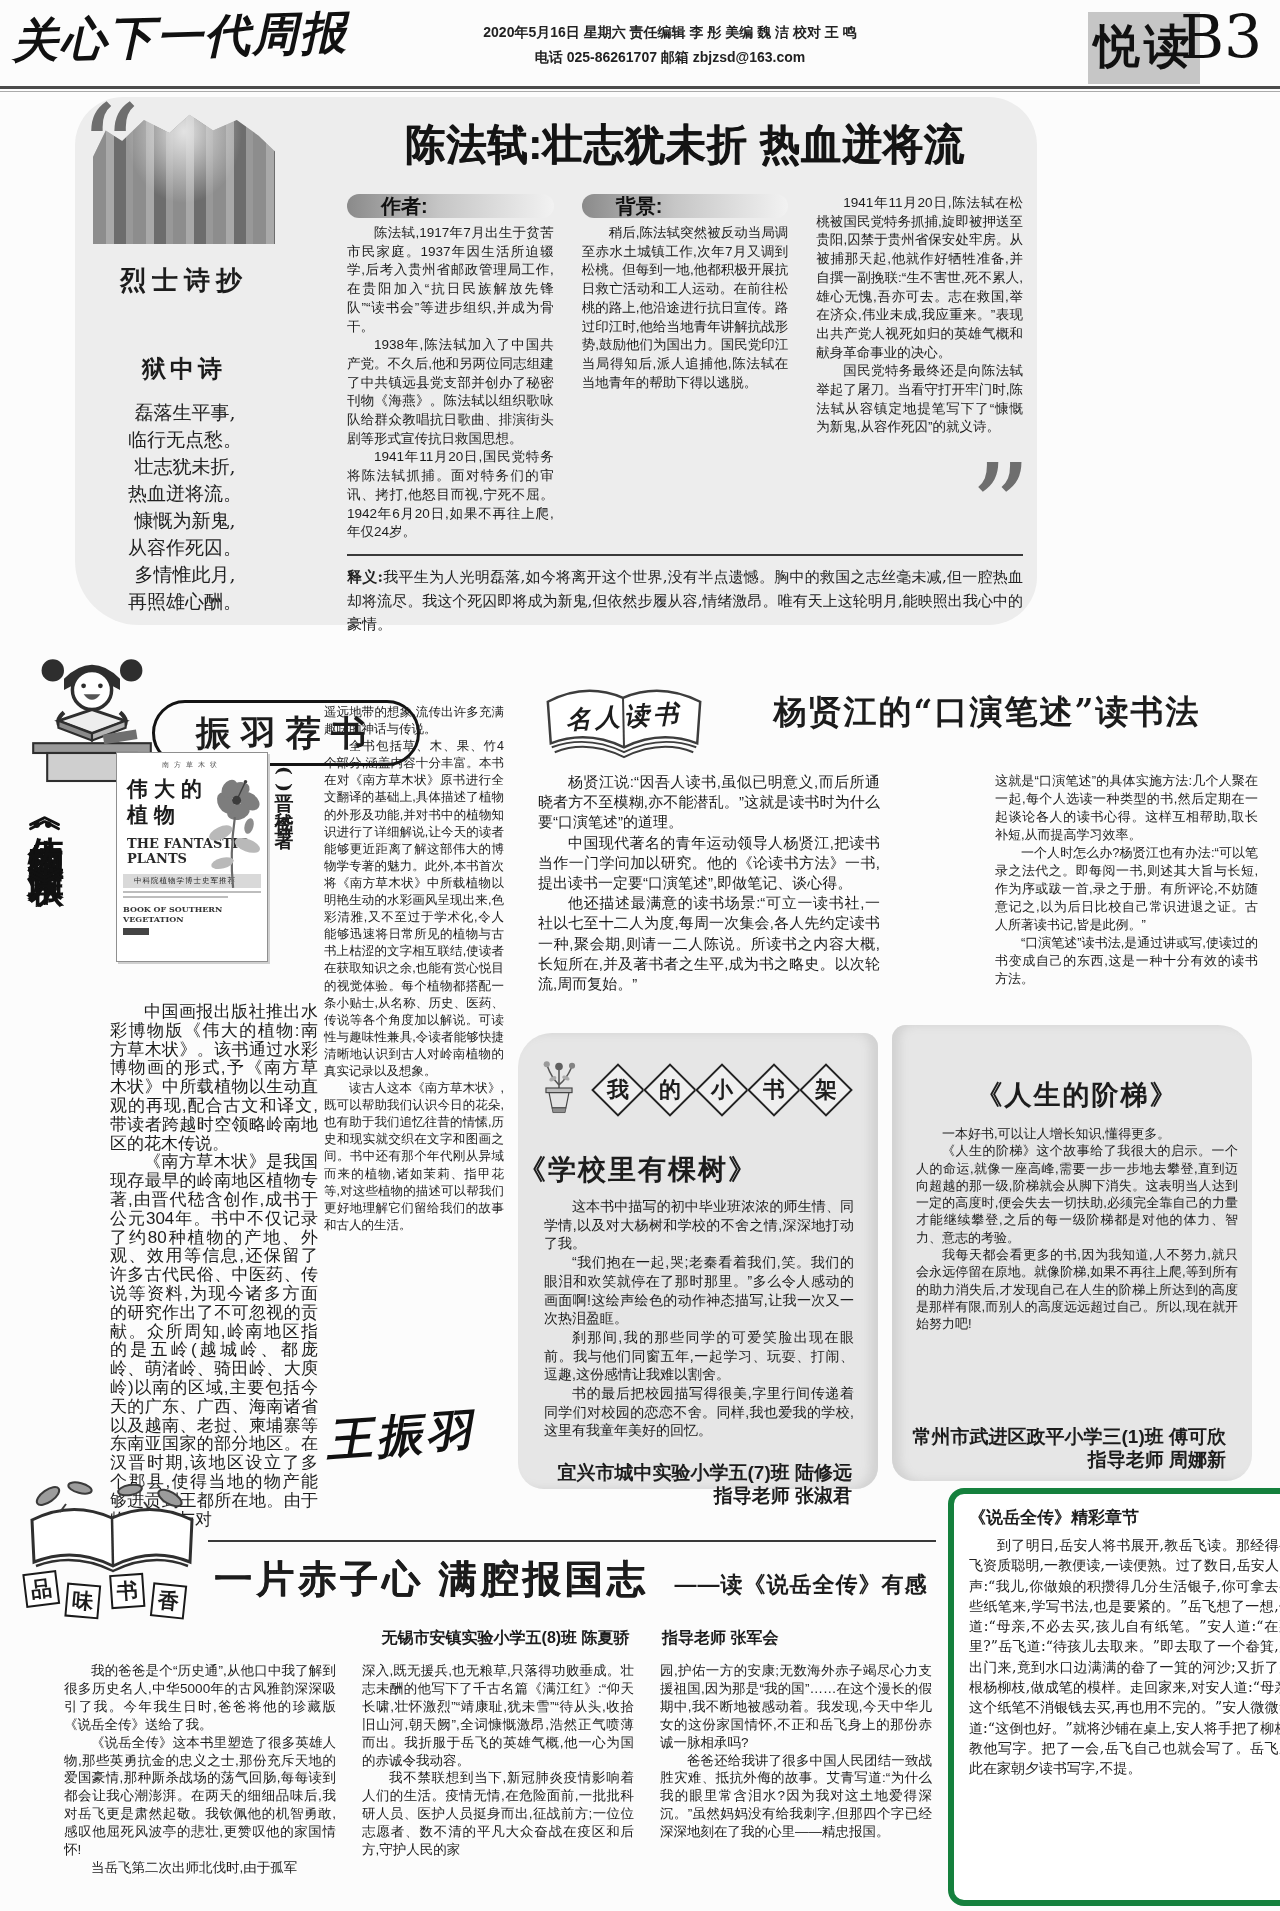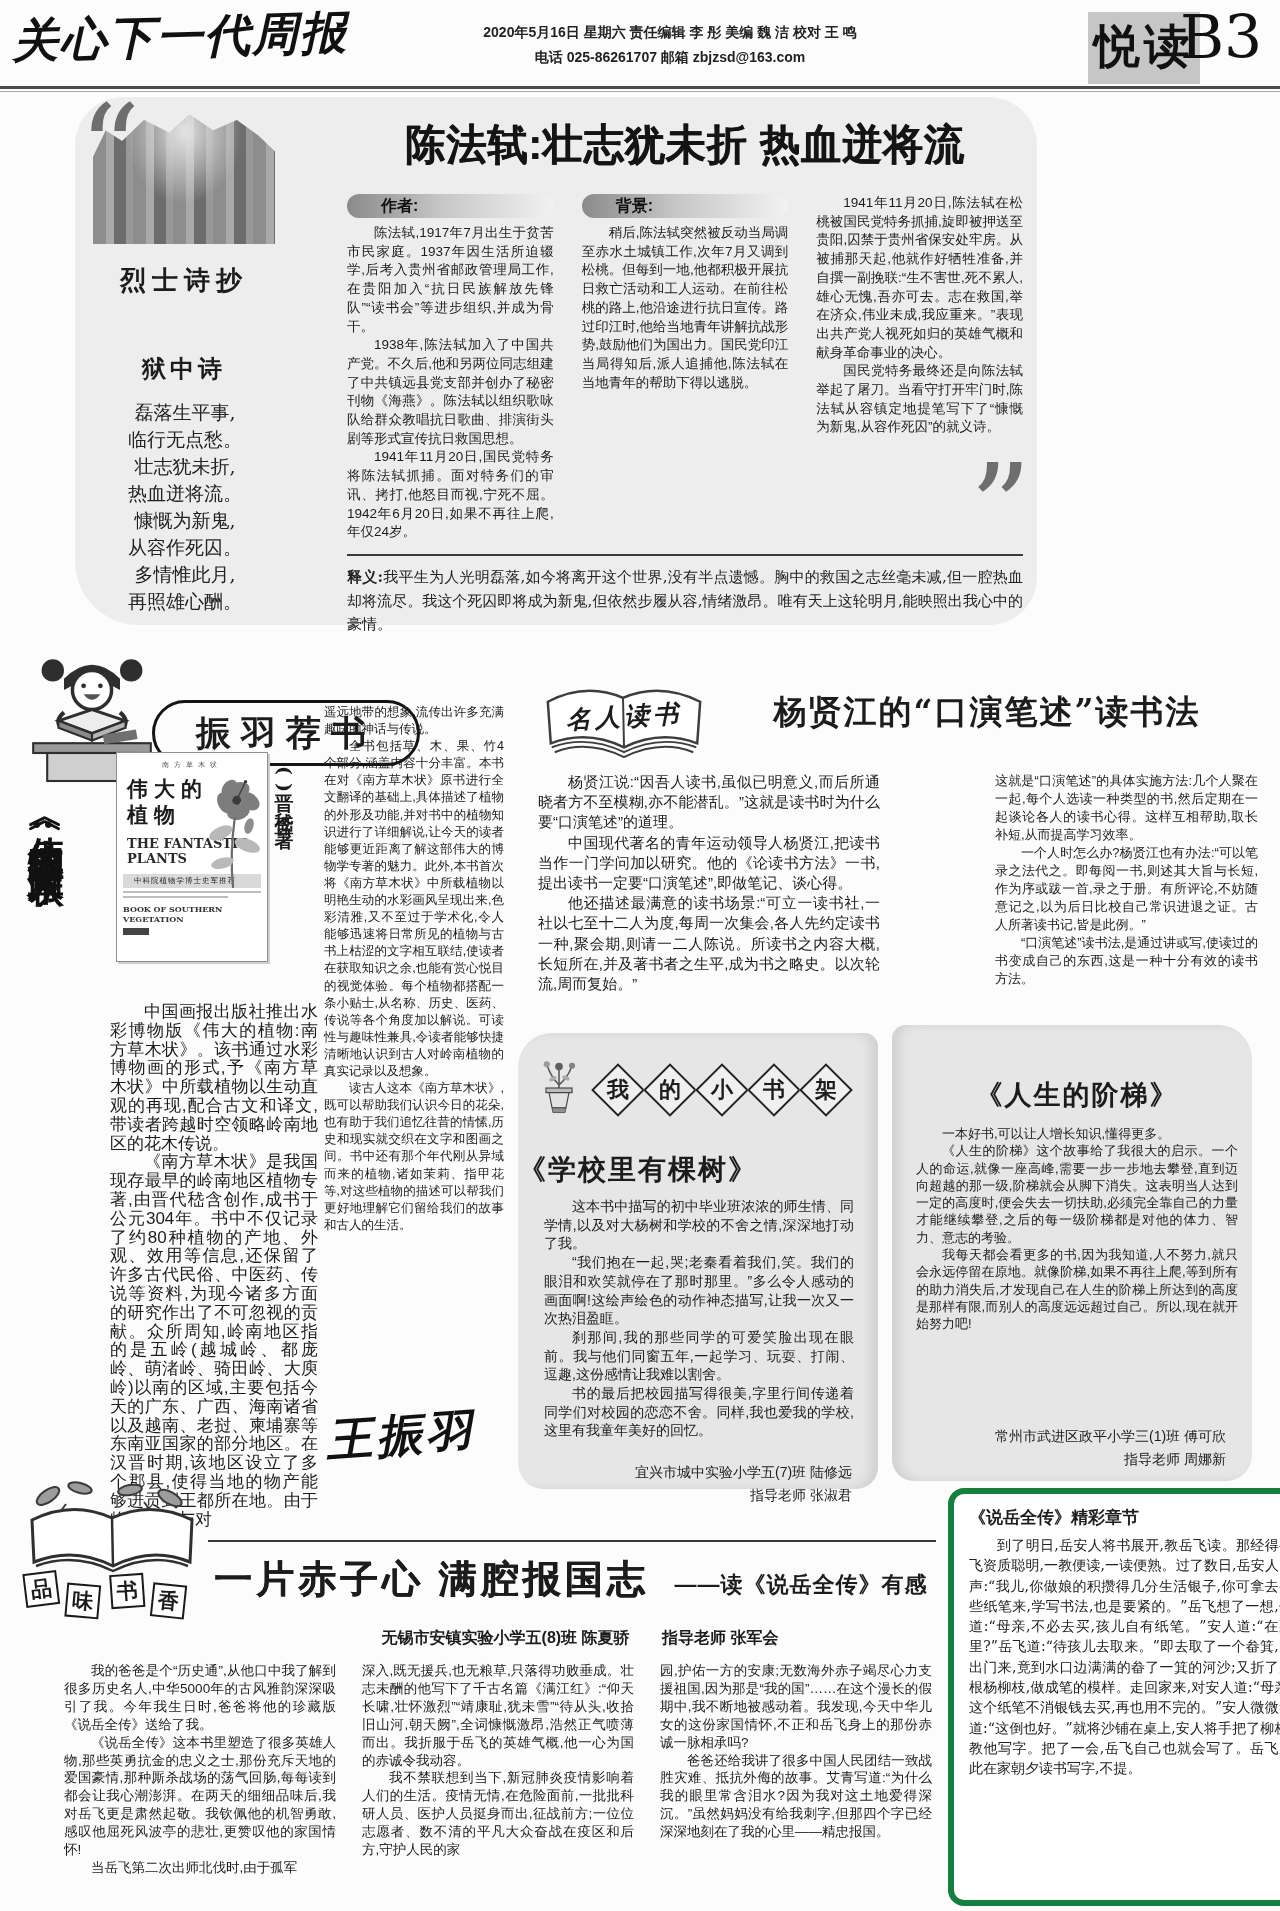--- a/index.html
+++ b/index.html
@@ -39,21 +39,21 @@
               font-weight:bold;letter-spacing:4px;}
   .poem{left:30px;top:302px;width:160px;text-align:center;font-size:19px;
         line-height:27px;color:#222;}
   .art{left:272px;top:12px;width:676px;}
   .art-title{font-size:40px;font-weight:900;text-align:center;letter-spacing:1px;
              color:#141414;text-shadow:0.7px 0 0 #141414;transform:scaleY(1.06);margin-top:8px;}
   .cols{display:flex;gap:28px;margin-top:22px;height:352px;overflow:hidden;}
   .cols .col{flex:1;font-size:13.5px;line-height:18.7px;}
   .coltag{background:linear-gradient(90deg,#8a8a8a 0%,#c6c6c6 45%,#f2f2f2 100%);
           border-radius:12px;height:24px;line-height:24px;font-weight:bold;
-          font-size:16px;padding-left:34px;margin-bottom:6px;color:#111;}
+          font-size:20px;padding-left:34px;margin-bottom:6px;color:#111;}
   .art-rule{border-top:2px solid #3a3a3a;margin-top:8px;}
   .shiyi{font-family:"DejaVu Serif",serif;font-size:15px;line-height:23.5px;
          margin-top:10px;color:#222;}
   .shiyi b{font-weight:bold;}
   
   .mascot{left:22px;top:648px;width:140px;height:140px;}
   .pill{left:152px;top:700px;width:262px;height:60px;border:3px solid #141414;
         border-radius:34px;display:flex;align-items:center;justify-content:center;
         font-size:35px;font-weight:900;letter-spacing:10px;font-family:"DejaVu Serif",serif;}
   .vtitle{left:22px;top:806px;height:480px;writing-mode:vertical-rl;
@@ -96,22 +96,22 @@
   .pageL{left:0;border-radius:34px 14px 22px 26px;box-shadow:inset -8px 0 10px #d2d2d2;}
   .pageR{left:374px;top:0;border-radius:14px 34px 26px 22px;box-shadow:inset 8px 0 10px #d2d2d2;}
   .shelfbadge{position:absolute;left:18px;top:24px;display:flex;align-items:center;}
   .diam{width:34px;height:34px;border:2px solid #222;transform:rotate(45deg);
         margin:0 7px;display:flex;align-items:center;justify-content:center;background:#efefef;}
   .diam span{transform:rotate(-45deg);font-size:22px;font-weight:900;
              font-family:"DejaVu Serif",serif;}
   .ltitle{position:absolute;left:0;top:118px;width:360px;text-align:left;
           font-size:28px;font-weight:900;letter-spacing:2px;}
   .lbody{position:absolute;left:26px;top:164px;width:310px;font-size:14px;line-height:18.7px;}
-  .school{position:absolute;right:26px;width:320px;text-align:right;font-weight:400;
-          font-size:14px;line-height:23px;}
+  .school{position:absolute;right:26px;width:320px;text-align:right;font-weight:700;
+          font-size:19px;line-height:23px;}
   .schoolL{top:428px;}
   .rtitle{position:absolute;left:0;top:52px;width:370px;text-align:center;
           font-size:27px;font-weight:900;letter-spacing:2px;}
   .rbody{position:absolute;left:24px;top:100px;width:322px;font-size:13px;line-height:17.3px;}
   .schoolR{top:400px;}
   
   .rbadge{left:20px;top:1478px;width:185px;height:160px;}
   .charbox-row{position:absolute;left:4px;top:92px;display:flex;}
   .charbox{width:30px;height:30px;border:2px solid #1a1a1a;background:#fff;
            display:flex;align-items:center;justify-content:center;font-size:21px;

